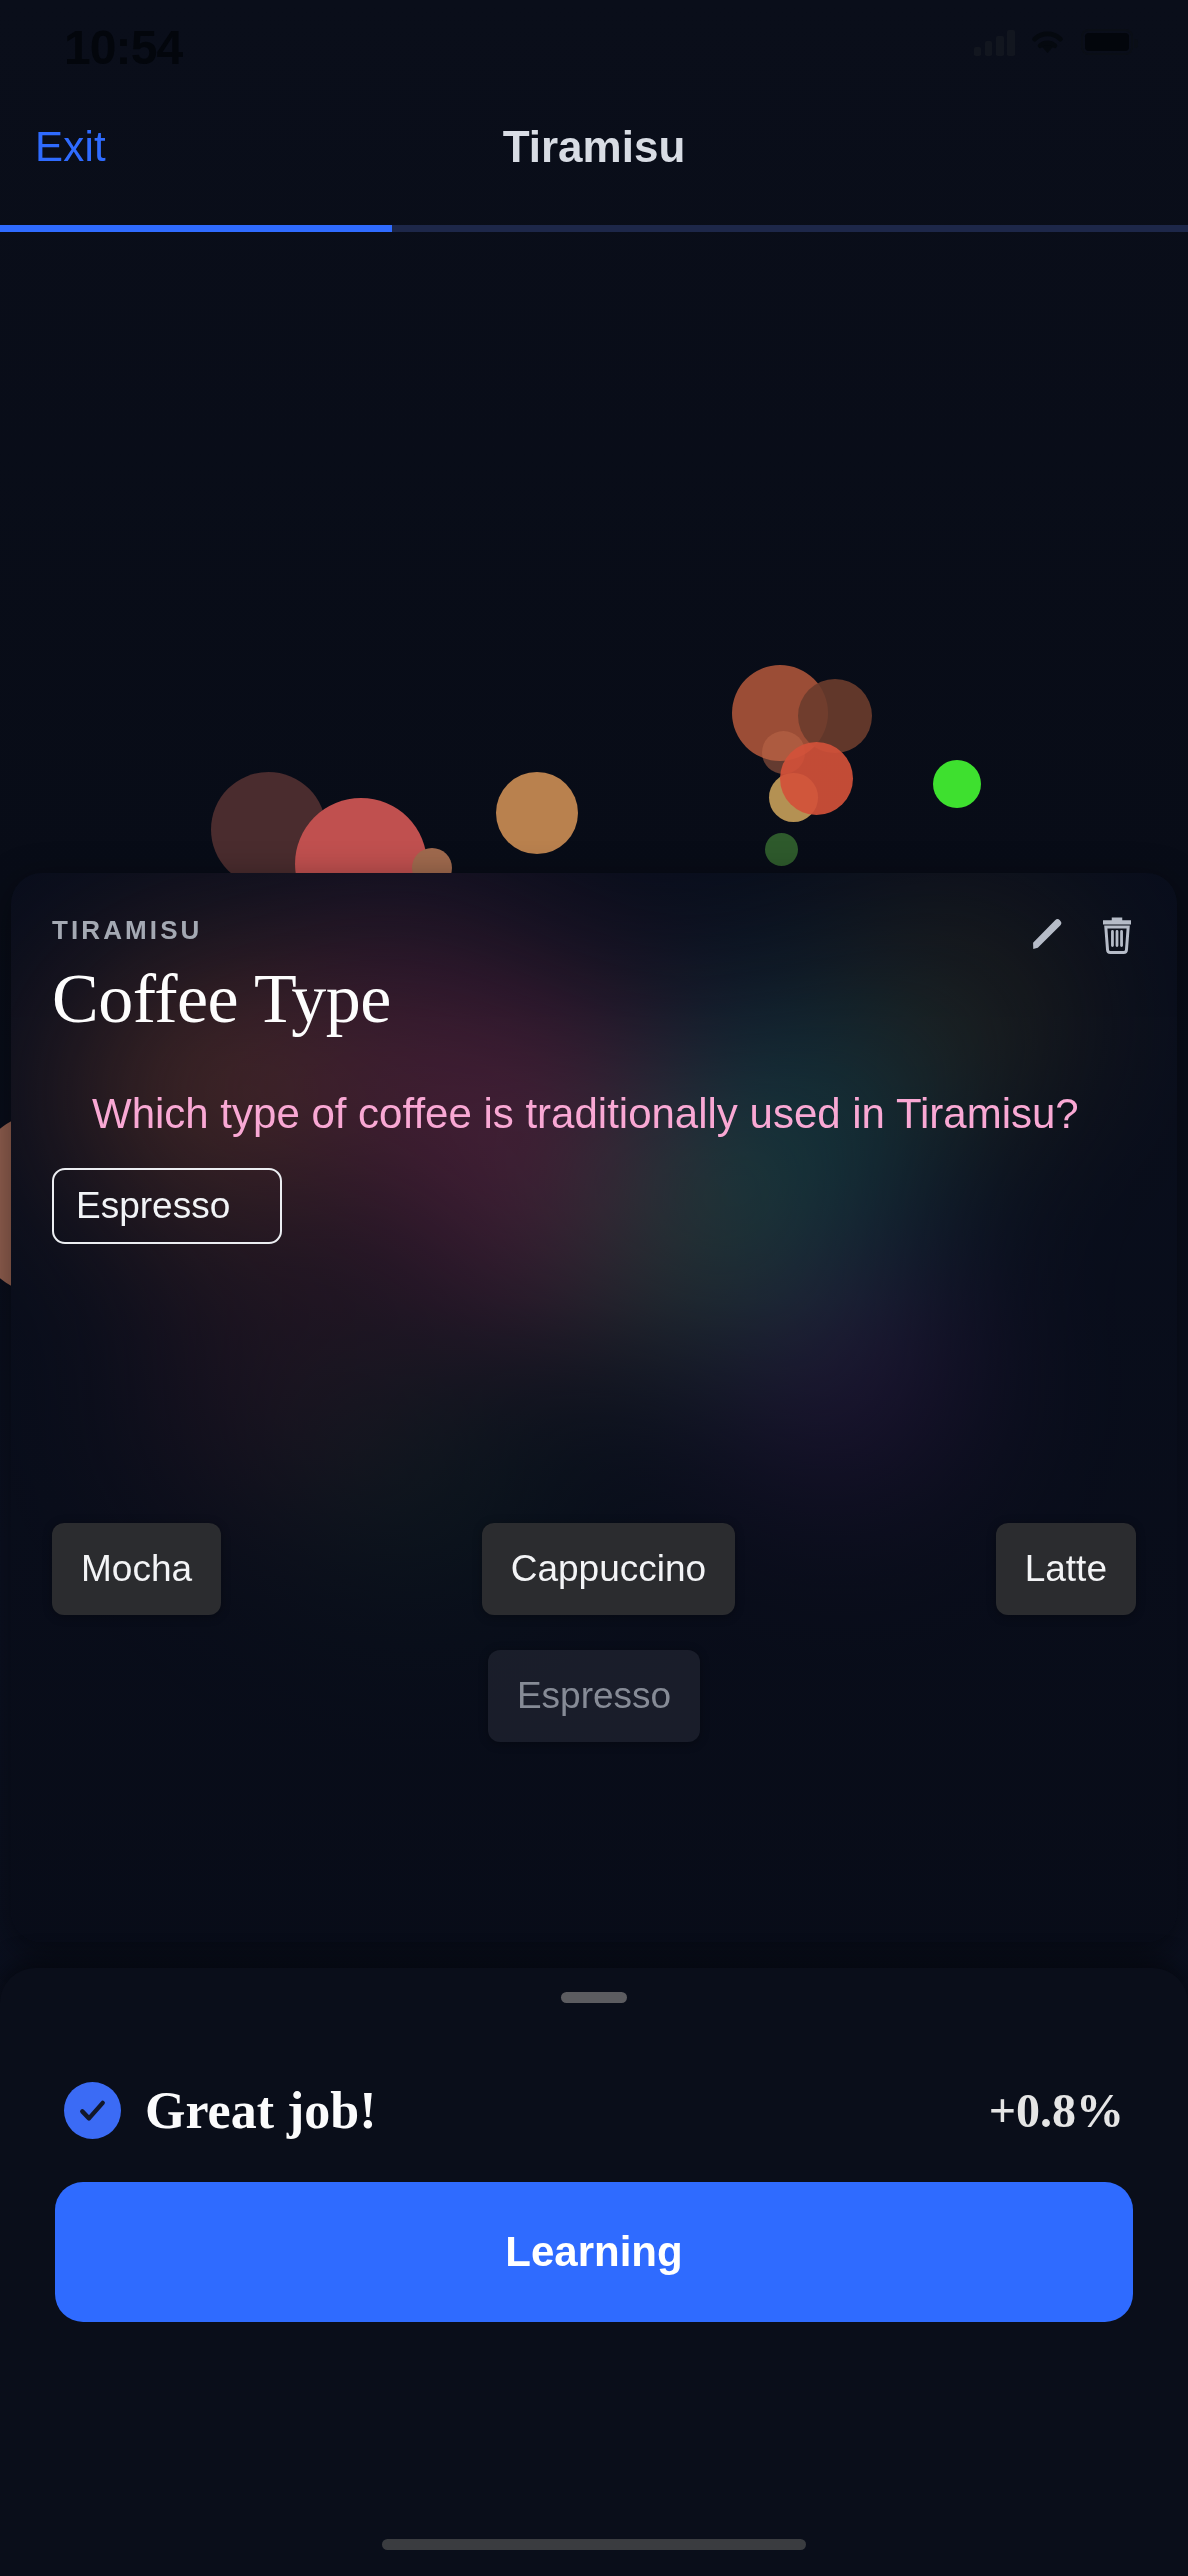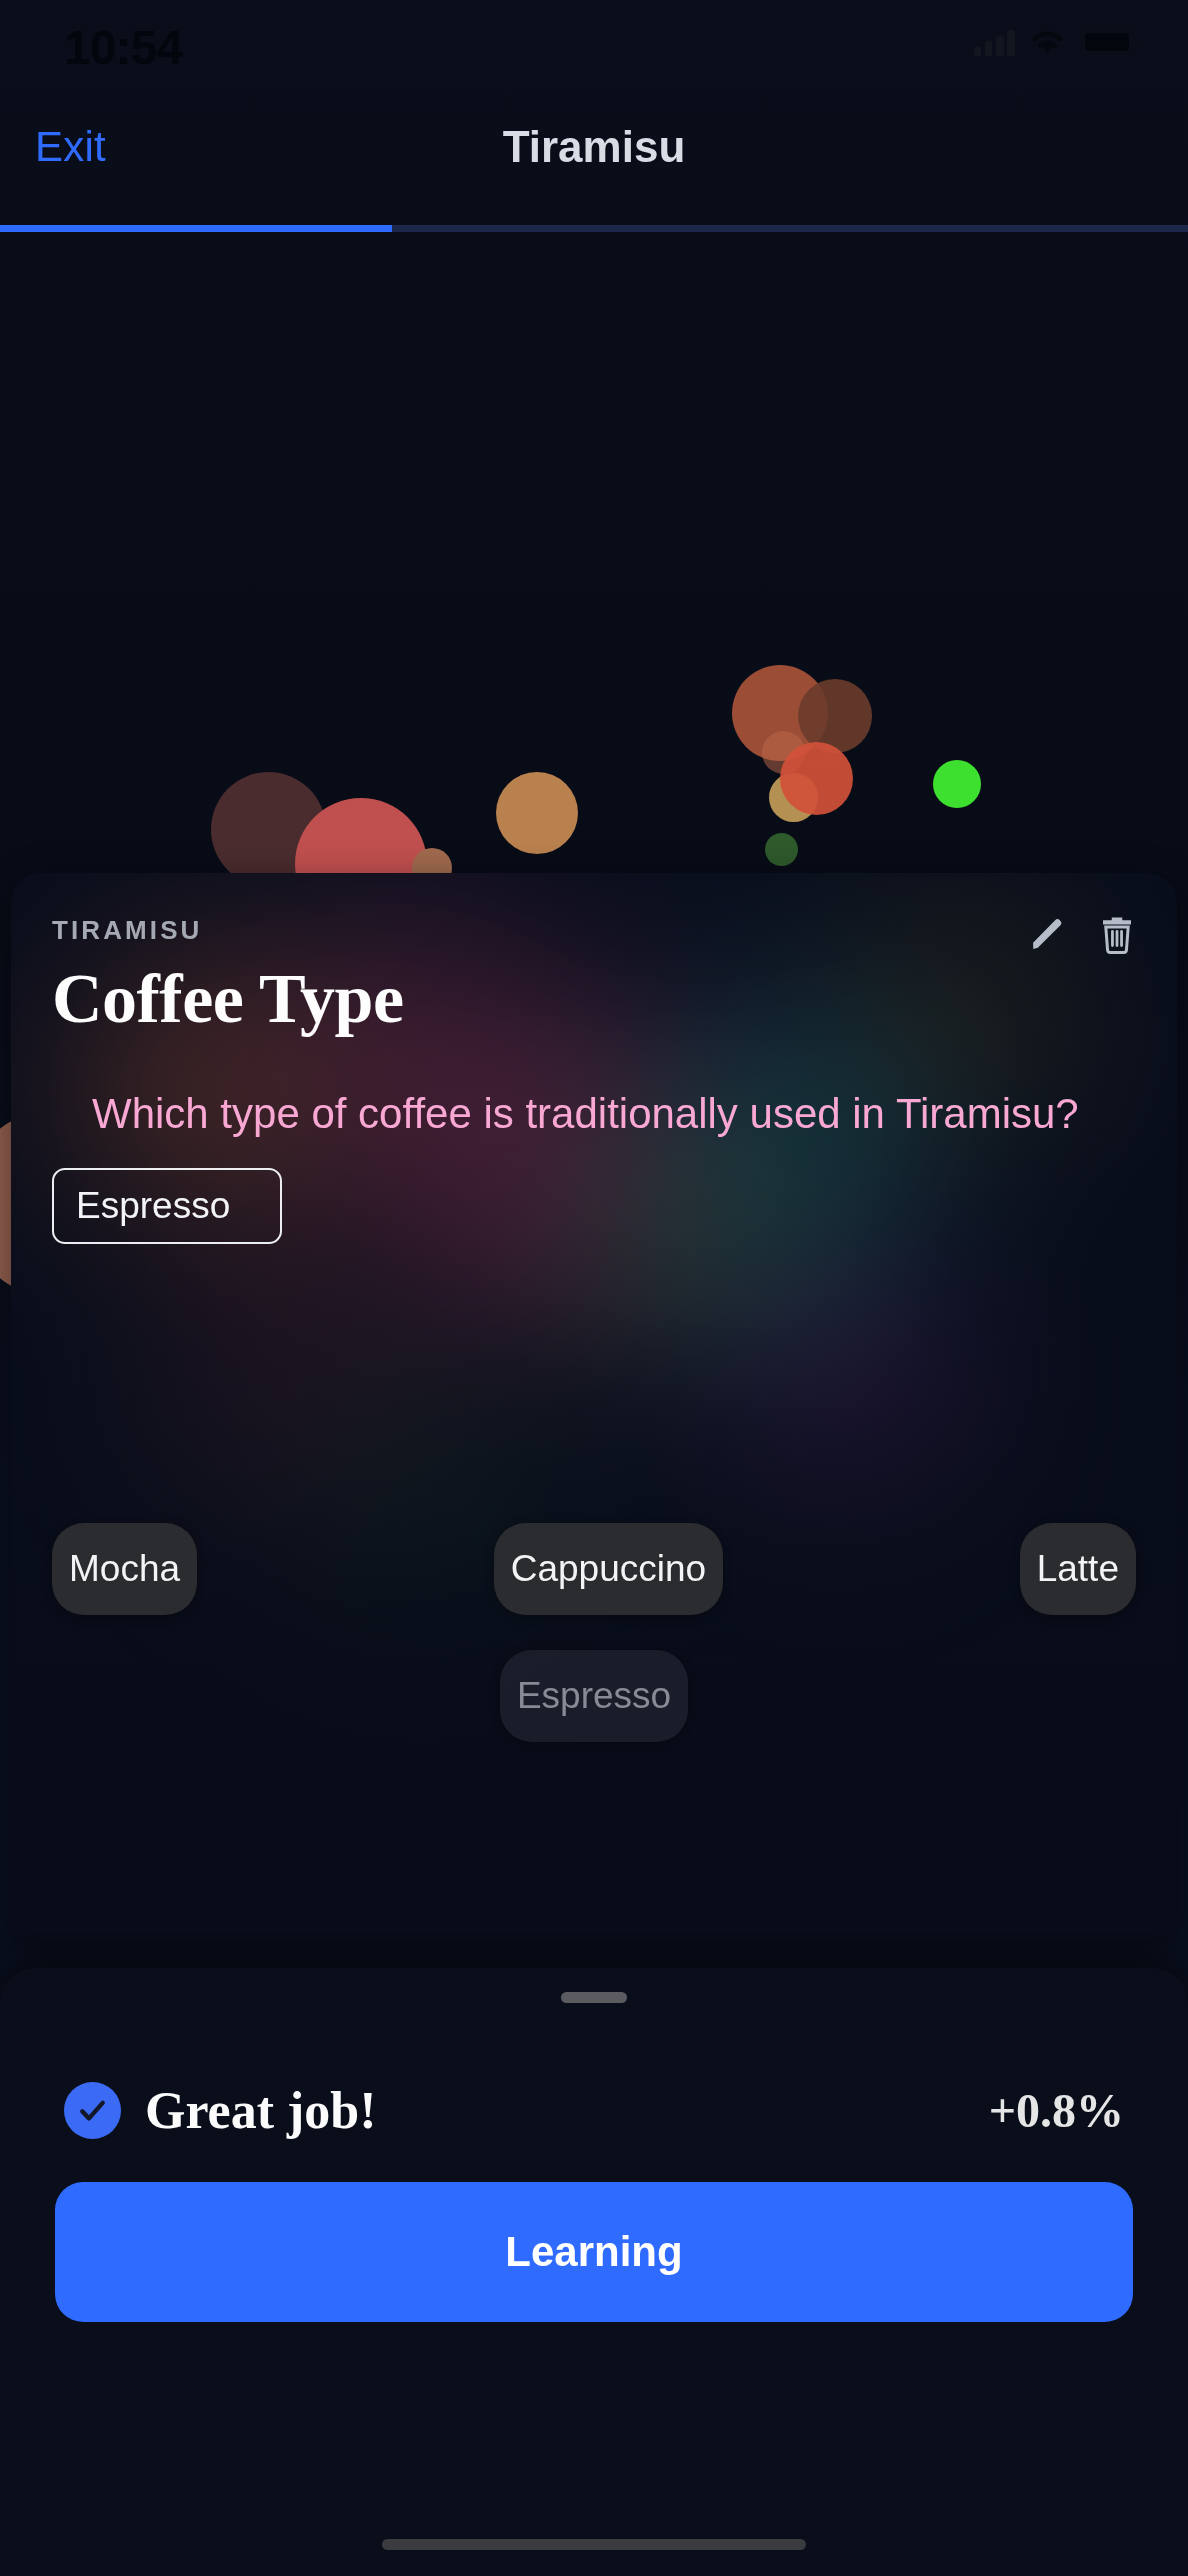--- a/index.html
+++ b/index.html
@@ -89,41 +89,41 @@
     position:absolute; right:39px; top:41px; display:flex; gap:26px; align-items:center;
   }
   .act-ico { cursor:pointer; display:block; }
 
   .eyebrow {
     font-size:26px; letter-spacing:3.1px; color:#a4a9b3; font-weight:600;
   }
   .card-title {
     margin-top:13px;
     font-family:"Liberation Serif", serif;
-    font-size:70px; font-weight:700; color:#fdfdfd; letter-spacing:-0.5px;
+    font-size:70px; font-weight:400; color:#fdfdfd; letter-spacing:-0.5px;
   }
   .question {
     margin-top:48px; font-size:42px; line-height:1.30; color:#f9a8d4;
     max-width:1041px;
     margin-left:40px;
   }
   .answer-slot {
     margin-top:26px; width:230px; height:76px;
     border:2.8px solid #eceef2; border-radius:13px;
     display:flex; align-items:center; padding-left:22px;
     font-size:37px; color:#f2f4f7;
   }
   .choices-row {
     position:absolute; left:41px; right:41px; top:650px;
     display:flex; justify-content:space-between; align-items:flex-start;
   }
   .chip {
-    background:#2b2c2f; border-radius:32px;
+    background:#2b2c2f; border-radius:12px;
     height:92px; display:flex; align-items:center; justify-content:center;
-    padding:0 17px; font-size:37px; color:#f3f4f6; cursor:pointer;
+    padding:0 29px; font-size:37px; color:#f3f4f6; cursor:pointer;
     box-shadow:0 1.8px 9.2px rgba(0,0,0,.3);
   }
   .chip.used {
     background:rgba(40,44,56,.55); color:#868b96;
   }
   .choices-row2 {
     position:absolute; left:0; right:0; top:777px;
     display:flex; justify-content:center;
   }
 

